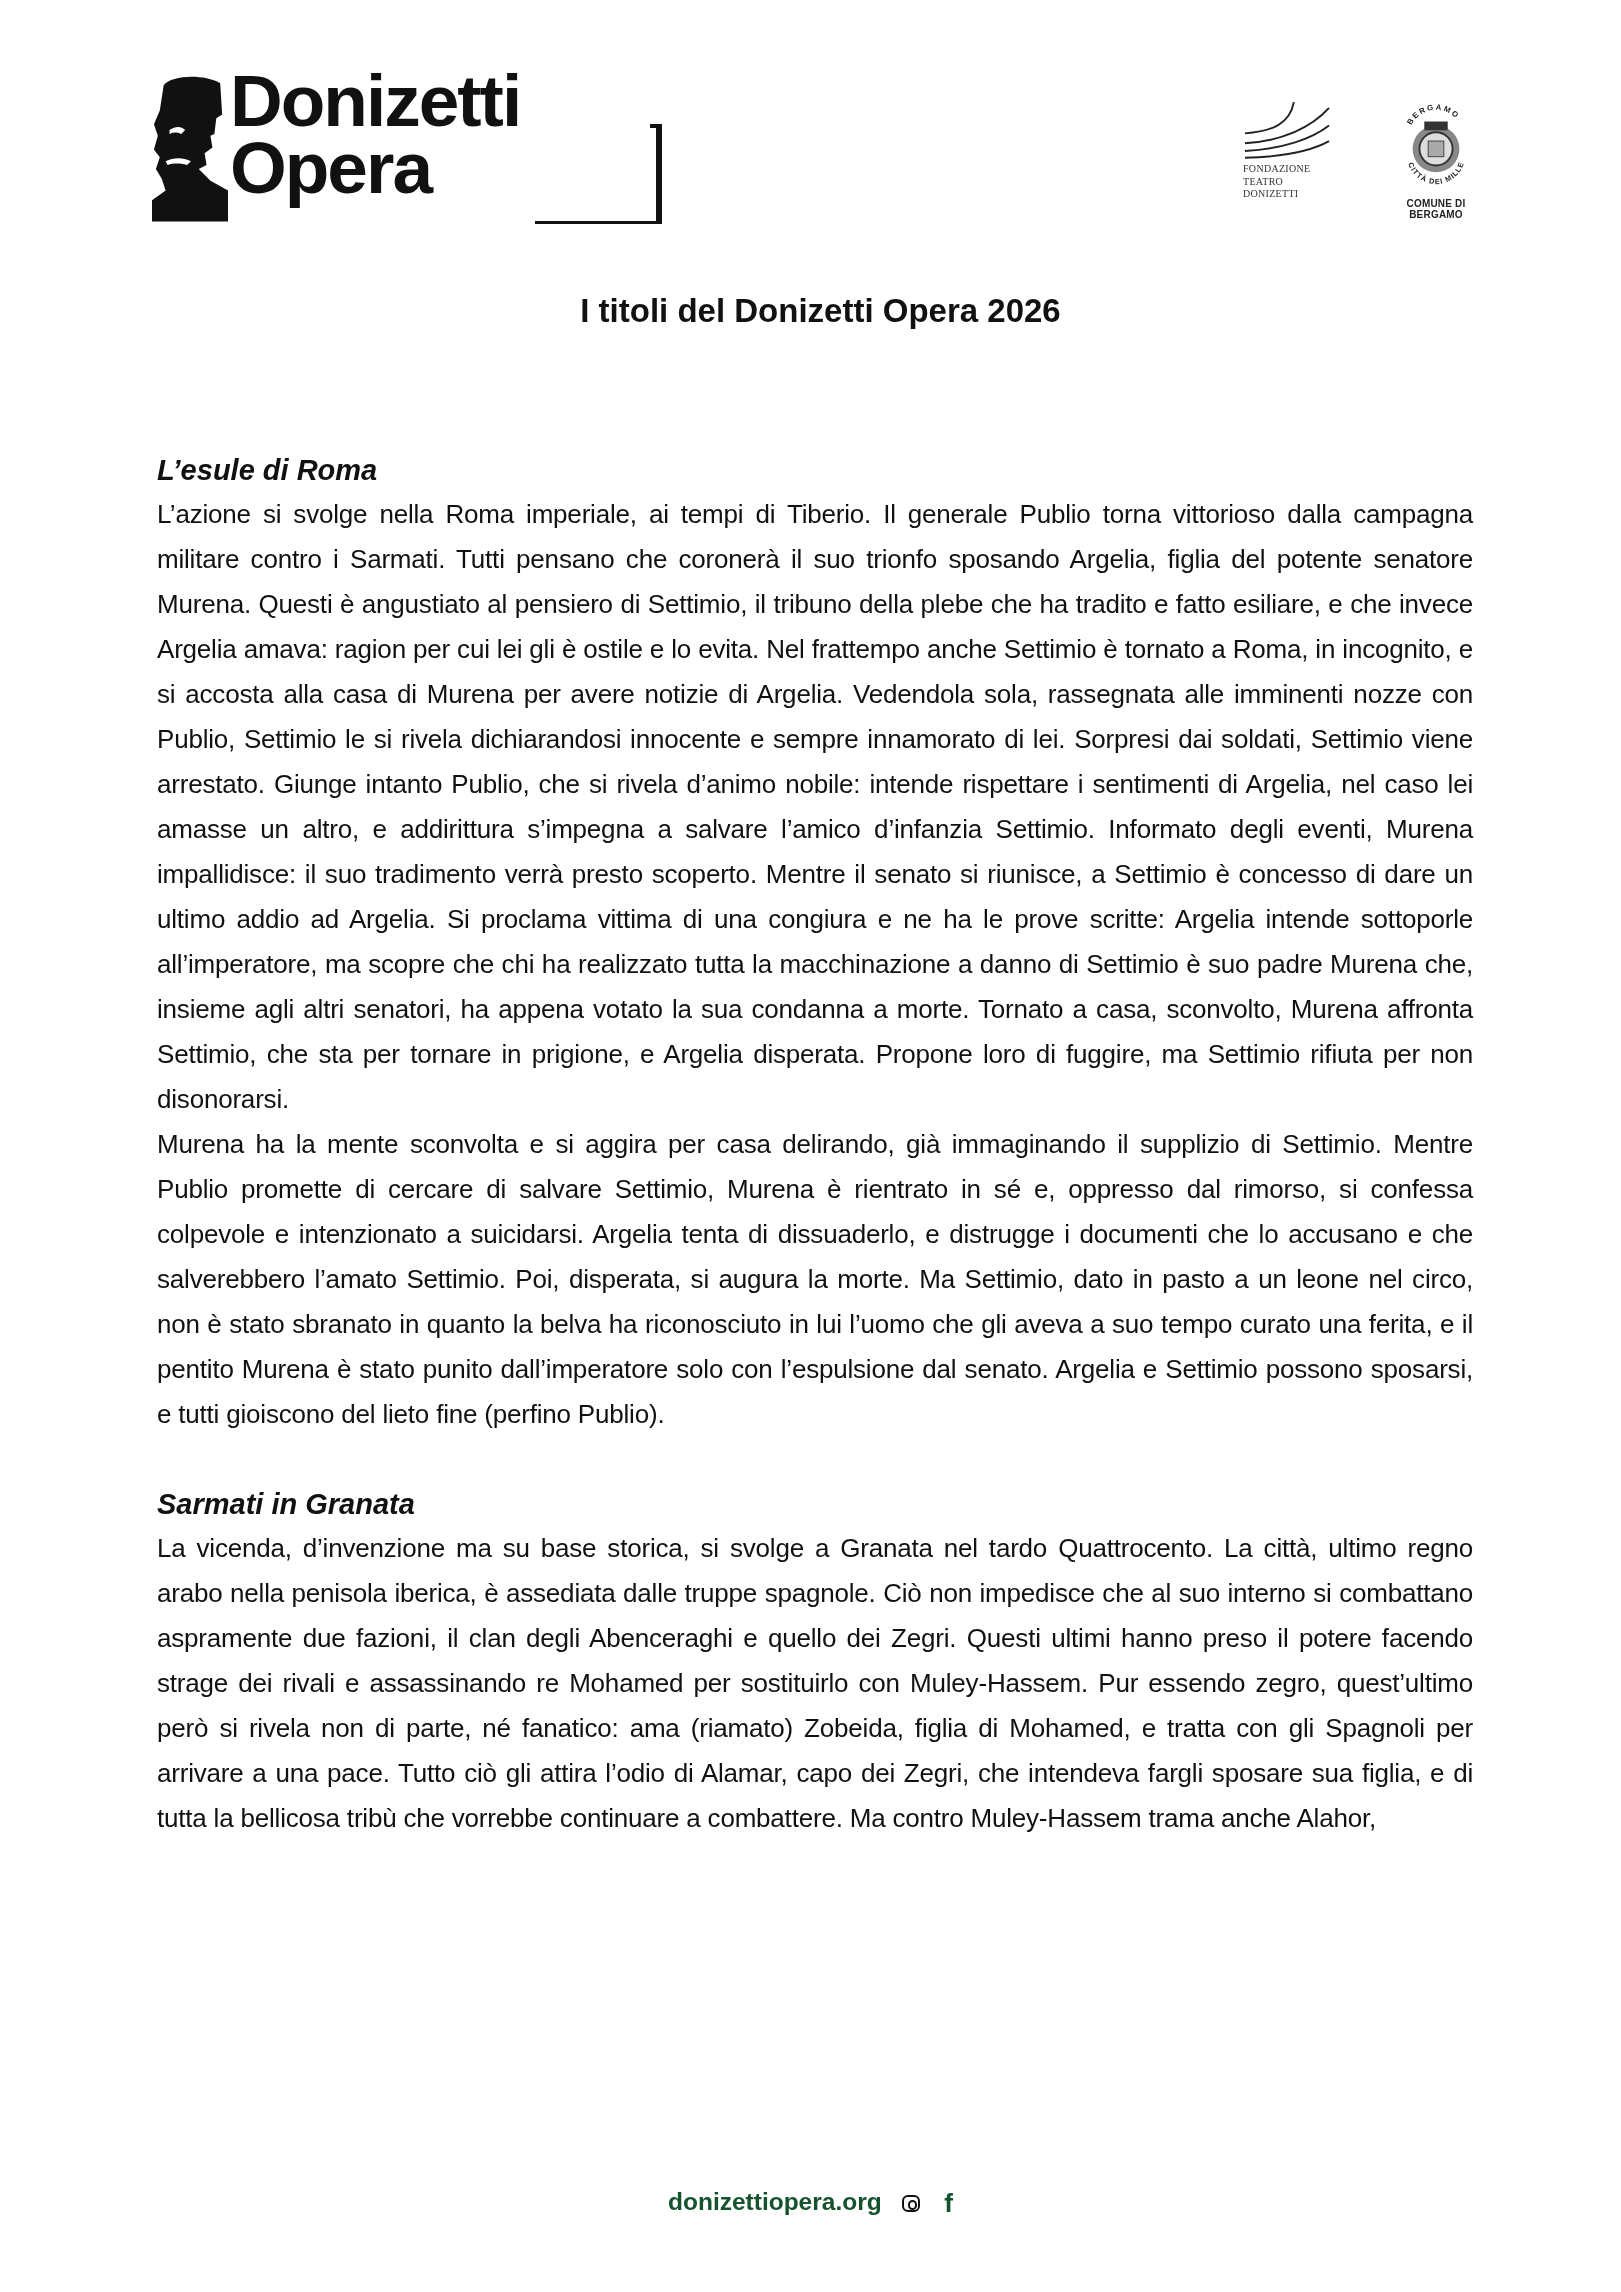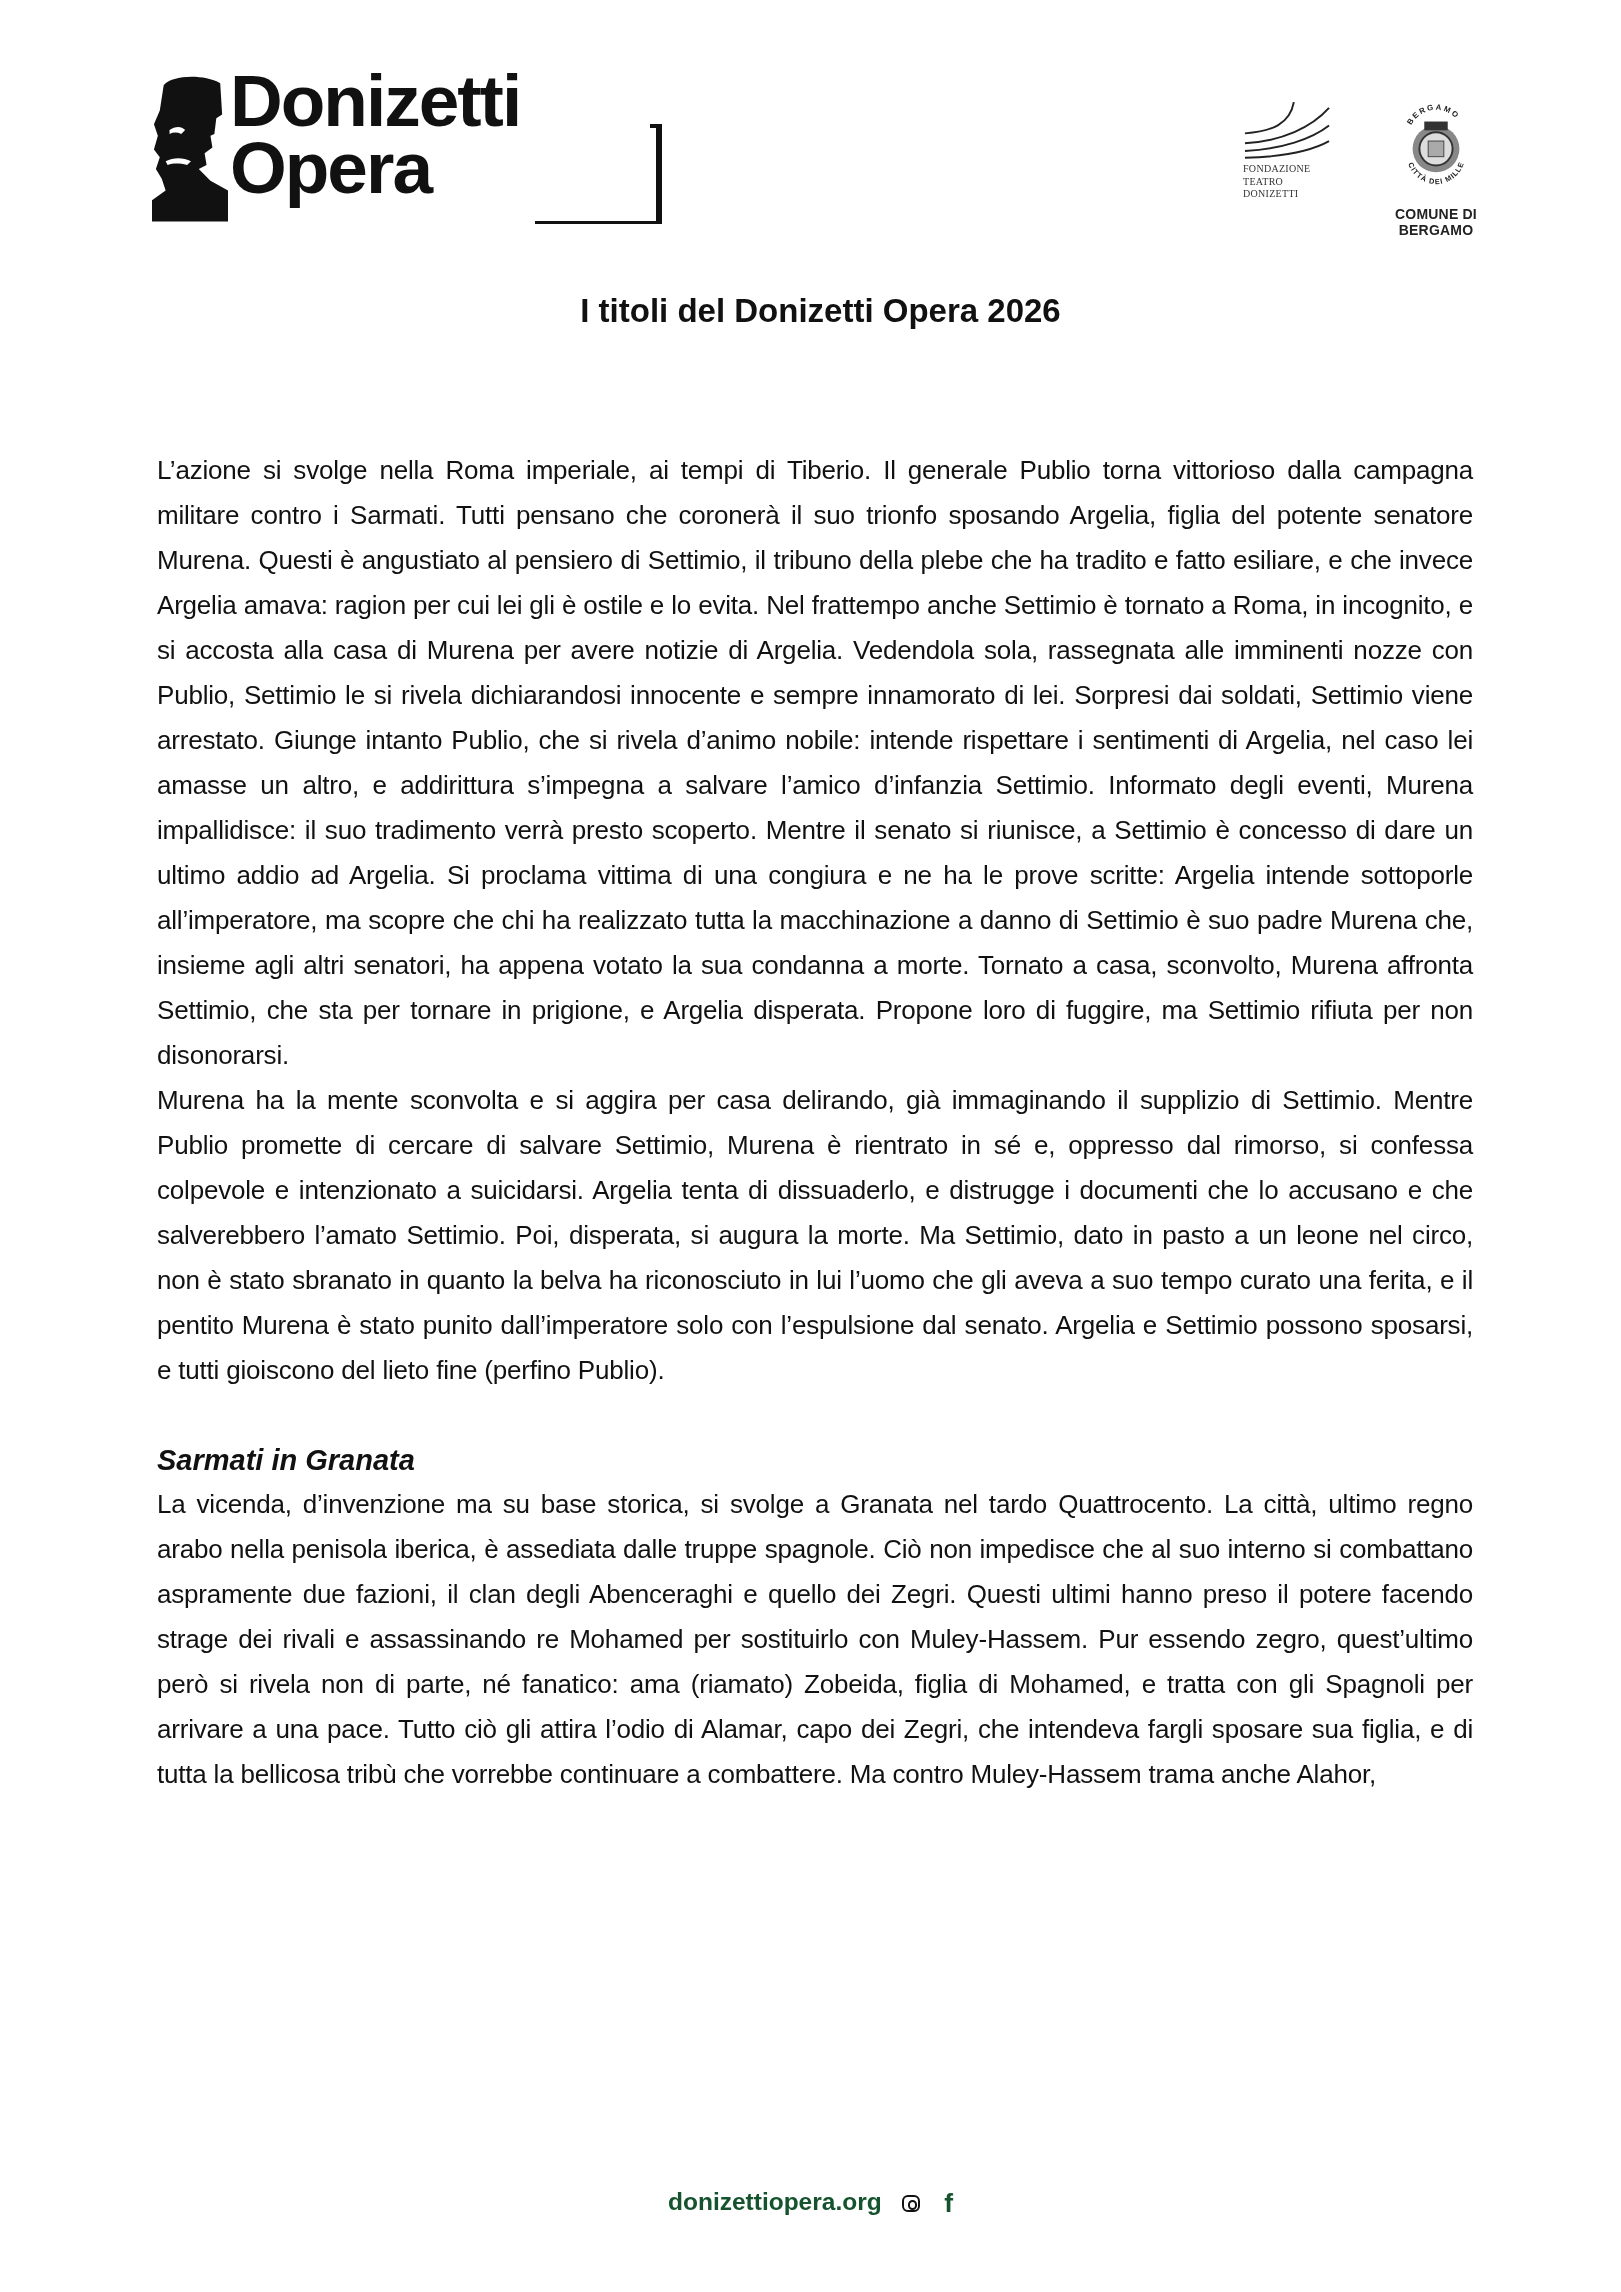--- a/index.html
+++ b/index.html
@@ -14,21 +14,21 @@
   .logo-bracket { position: absolute; left: 294px; top: 57px; width: 216px; height: 100px; }
   .logo-bracket .v { position: absolute; right: 0; top: 0; width: 5.9px; height: 100px; background: #111; }
   .logo-bracket .h { position: absolute; right: 0; bottom: 0; width: 127px; height: 2.9px; background: #111; }
   .logo-bracket .t { position: absolute; right: 0; top: 0; width: 11.8px; height: 3.9px; background: #111; }
 
   .fondazione { position: absolute; left: 1243px; top: 98px; width: 98px; height: 116px; }
   .fondazione svg { display: block; }
   .fondazione .ftxt { font-family: Liberation Serif, serif; font-size: 10px; line-height: 12.7px; color: #333; letter-spacing: 0.3px; margin-top: 3.9px; }
 
   .comune { position: absolute; left: 1382px; top: 98px; width: 108px; height: 116px; text-align: center; }
-  .comune .ctxt { font-family: "Liberation Sans", sans-serif; font-weight: 700; font-size: 14px; color: #222; margin-top: 14px; letter-spacing: 0.2px; }
+  .comune .ctxt { font-family: "Liberation Sans", sans-serif; font-weight: 700; font-size: 10px; color: #222; margin-top: 6px; letter-spacing: 0.2px; }
 
   
   .doc-title { position: absolute; left: 0; width: 1621px; top: 292px; text-align: center; font-size: 33px; font-weight: 700; color: #111; padding-left: 10px; }
 
   
   .content { position: absolute; left: 157px; top: 448px; width: 1316px; }
   .sec-heading { font-size: 29px; font-weight: 700; font-style: italic; line-height: 44px; margin: 0; }
   .para { font-size: 26px; line-height: 45px; text-align: justify; margin: 0; letter-spacing: -0.2px; }
   .gap { height: 45px; }
 
@@ -86,20 +86,21 @@
     <rect x="30" y="24" width="24" height="9" fill="#333"></rect>
     <text font-family="Liberation Sans, sans-serif" font-size="7.5" font-weight="700" fill="#222" letter-spacing="1"><textPath href="#arcBot" startOffset="10%">CITTÀ DEI MILLE</textPath></text>
   </svg>
   <div class="ctxt">COMUNE DI BERGAMO</div>
 </div>
 
 <h1 class="doc-title" style="margin:0;">I titoli del Donizetti Opera 2026</h1>
 
 <div class="content">
   <section>
+    <h2 class="sec-heading">L’esule di Roma</h2>
     <p class="para">L’azione si svolge nella Roma imperiale, ai tempi di Tiberio. Il generale Publio torna vittorioso dalla campagna militare contro i Sarmati. Tutti pensano che coronerà il suo trionfo sposando Argelia, figlia del potente senatore Murena. Questi è angustiato al pensiero di Settimio, il tribuno della plebe che ha tradito e fatto esiliare, e che invece Argelia amava: ragion per cui lei gli è ostile e lo evita. Nel frattempo anche Settimio è tornato a Roma, in incognito, e si accosta alla casa di Murena per avere notizie di Argelia. Vedendola sola, rassegnata alle imminenti nozze con Publio, Settimio le si rivela dichiarandosi innocente e sempre innamorato di lei. Sorpresi dai soldati, Settimio viene arrestato. Giunge intanto Publio, che si rivela d’animo nobile: intende rispettare i sentimenti di Argelia, nel caso lei amasse un altro, e addirittura s’impegna a salvare l’amico d’infanzia Settimio. Informato degli eventi, Murena impallidisce: il suo tradimento verrà presto scoperto. Mentre il senato si riunisce, a Settimio è concesso di dare un ultimo addio ad Argelia. Si proclama vittima di una congiura e ne ha le prove scritte: Argelia intende sottoporle all’imperatore, ma scopre che chi ha realizzato tutta la macchinazione a danno di Settimio è suo padre Murena che, insieme agli altri senatori, ha appena votato la sua condanna a morte. Tornato a casa, sconvolto, Murena affronta Settimio, che sta per tornare in prigione, e Argelia disperata. Propone loro di fuggire, ma Settimio rifiuta per non disonorarsi.</p>
     <p class="para">Murena ha la mente sconvolta e si aggira per casa delirando, già immaginando il supplizio di Settimio. Mentre Publio promette di cercare di salvare Settimio, Murena è rientrato in sé e, oppresso dal rimorso, si confessa colpevole e intenzionato a suicidarsi. Argelia tenta di dissuaderlo, e distrugge i documenti che lo accusano e che salverebbero l’amato Settimio. Poi, disperata, si augura la morte. Ma Settimio, dato in pasto a un leone nel circo, non è stato sbranato in quanto la belva ha riconosciuto in lui l’uomo che gli aveva a suo tempo curato una ferita, e il pentito Murena è stato punito dall’imperatore solo con l’espulsione dal senato. Argelia e Settimio possono sposarsi, e tutti gioiscono del lieto fine (perfino Publio).</p>
   </section>
   <div class="gap"></div>
   <section>
     <h2 class="sec-heading">Sarmati in Granata</h2>
     <p class="para">La vicenda, d’invenzione ma su base storica, si svolge a Granata nel tardo Quattrocento. La città, ultimo regno arabo nella penisola iberica, è assediata dalle truppe spagnole. Ciò non impedisce che al suo interno si combattano aspramente due fazioni, il clan degli Abenceraghi e quello dei Zegri. Questi ultimi hanno preso il potere facendo strage dei rivali e assassinando re Mohamed per sostituirlo con Muley-Hassem. Pur essendo zegro, quest’ultimo però si rivela non di parte, né fanatico: ama (riamato) Zobeida, figlia di Mohamed, e tratta con gli Spagnoli per arrivare a una pace. Tutto ciò gli attira l’odio di Alamar, capo dei Zegri, che intendeva fargli sposare sua figlia, e di tutta la bellicosa tribù che vorrebbe continuare a combattere. Ma contro Muley-Hassem trama anche Alahor,</p>
   </section>
 </div>
 

